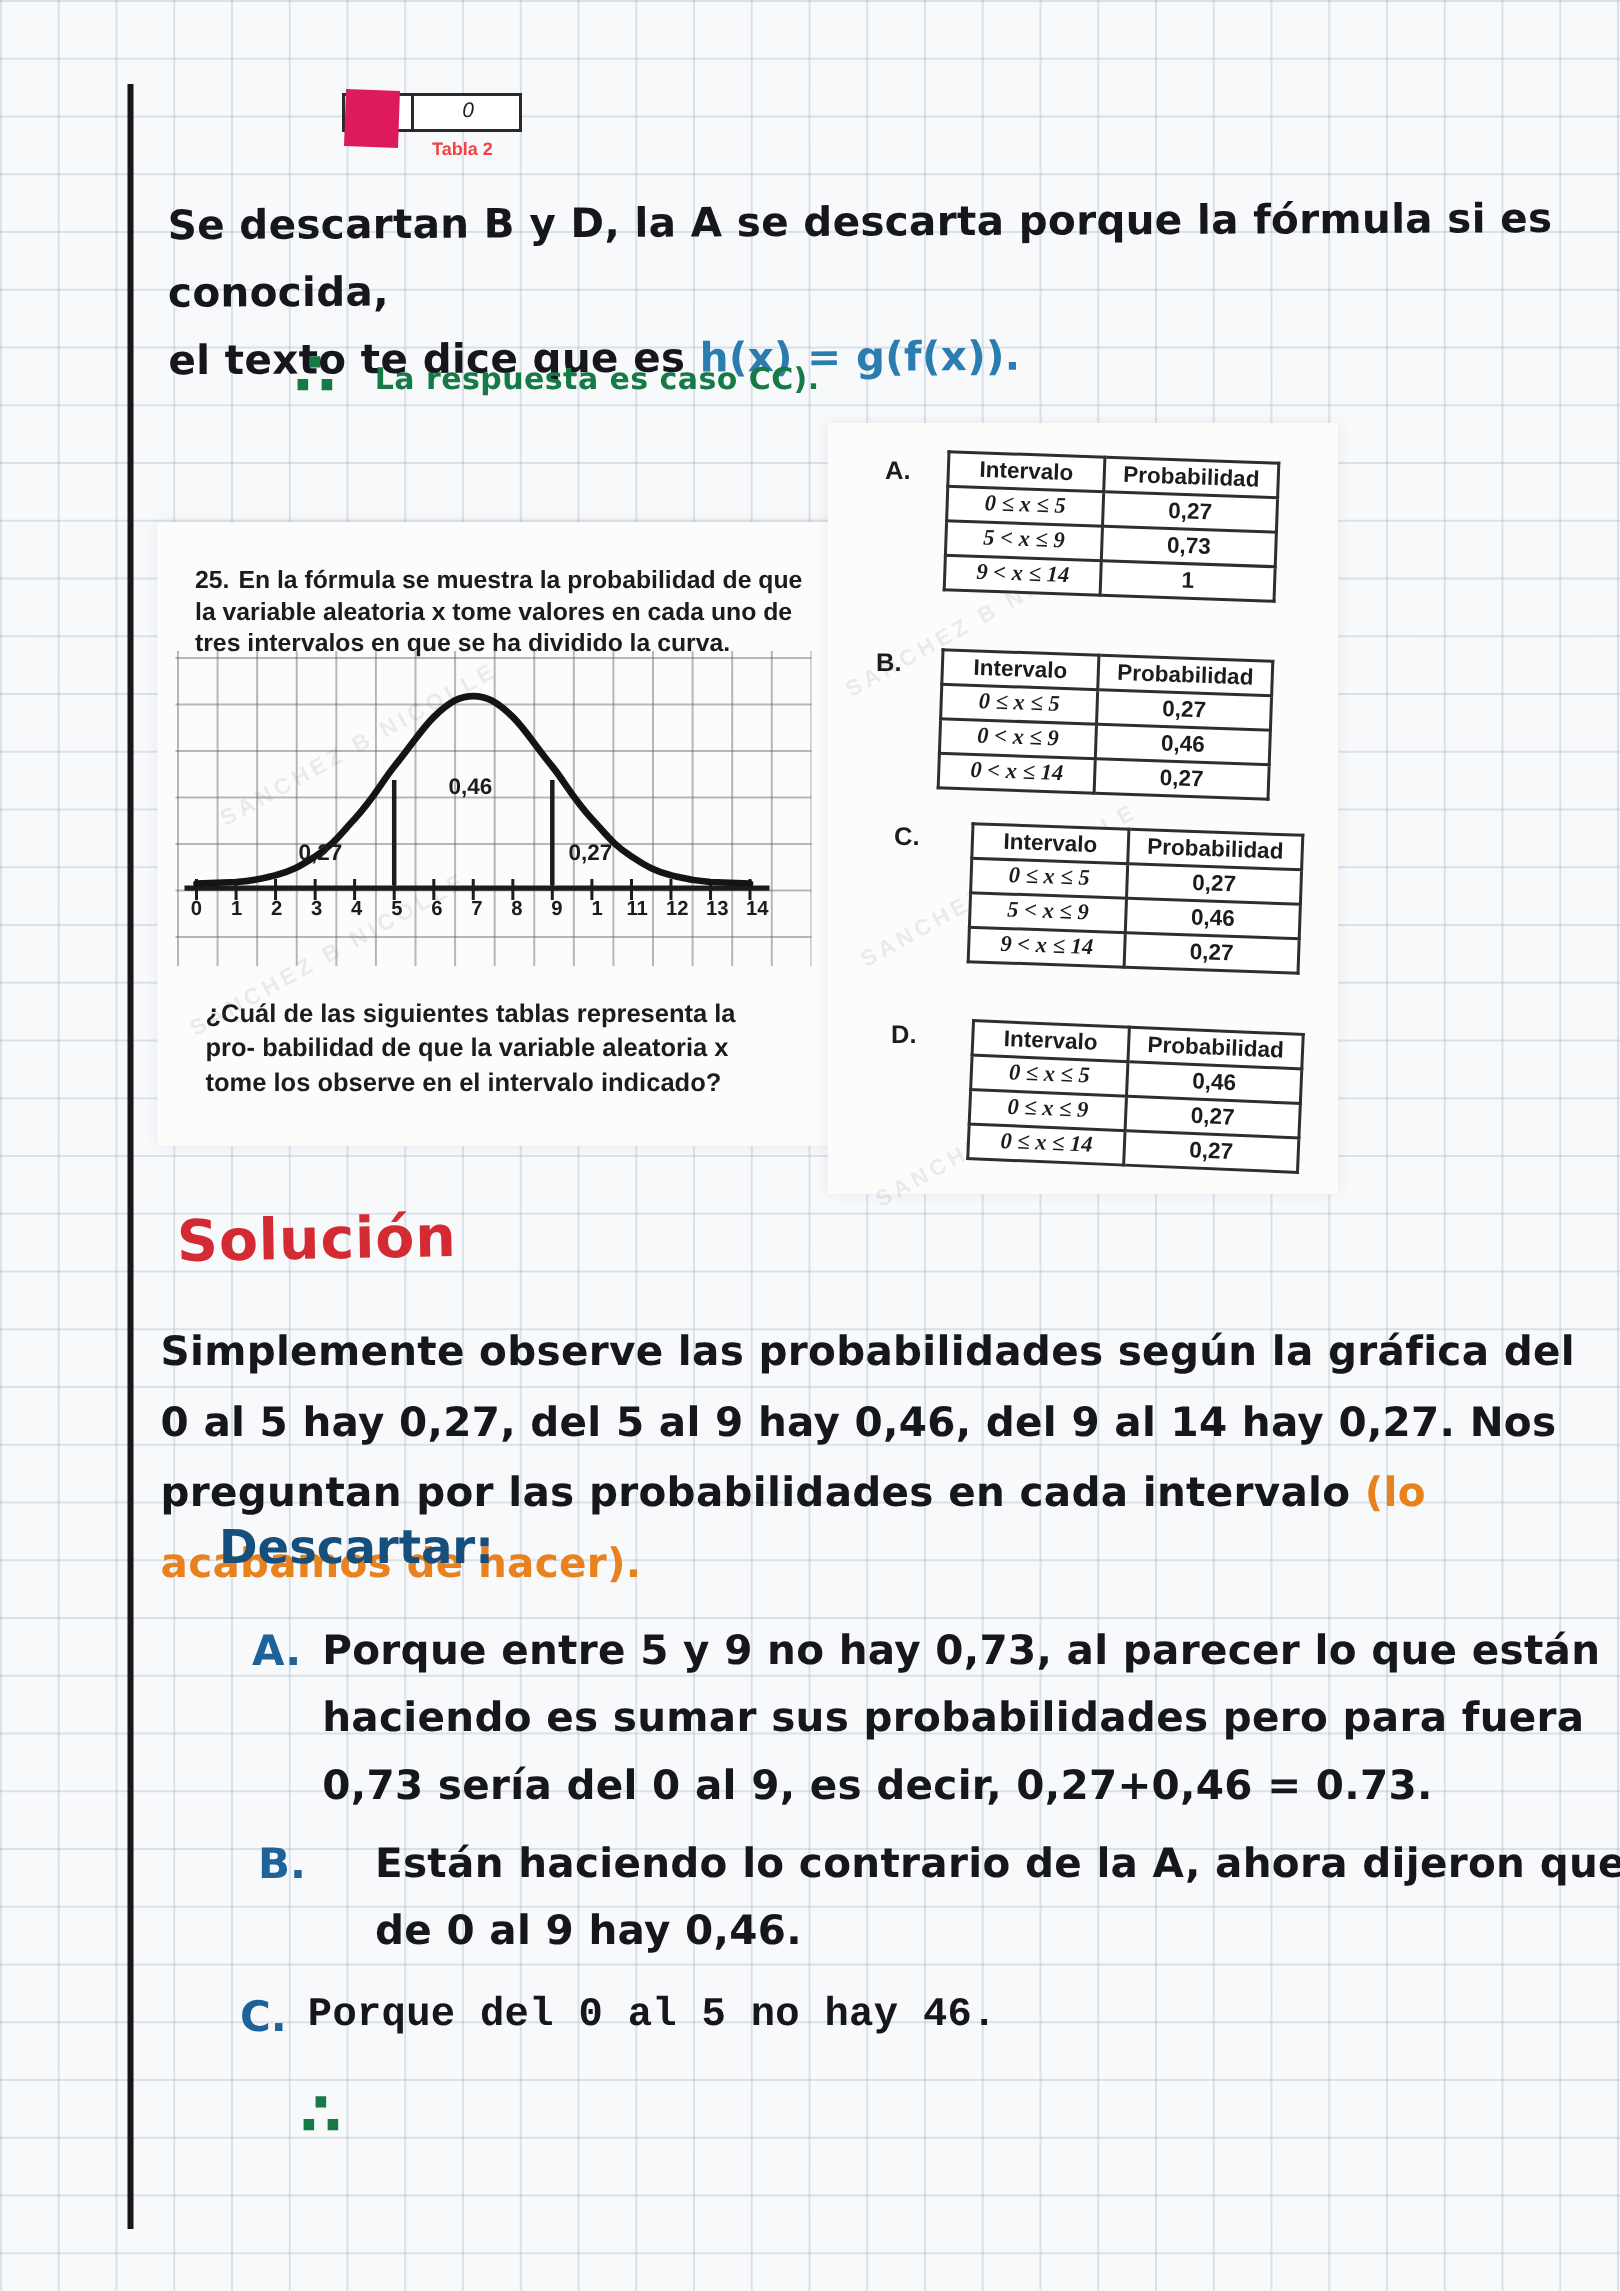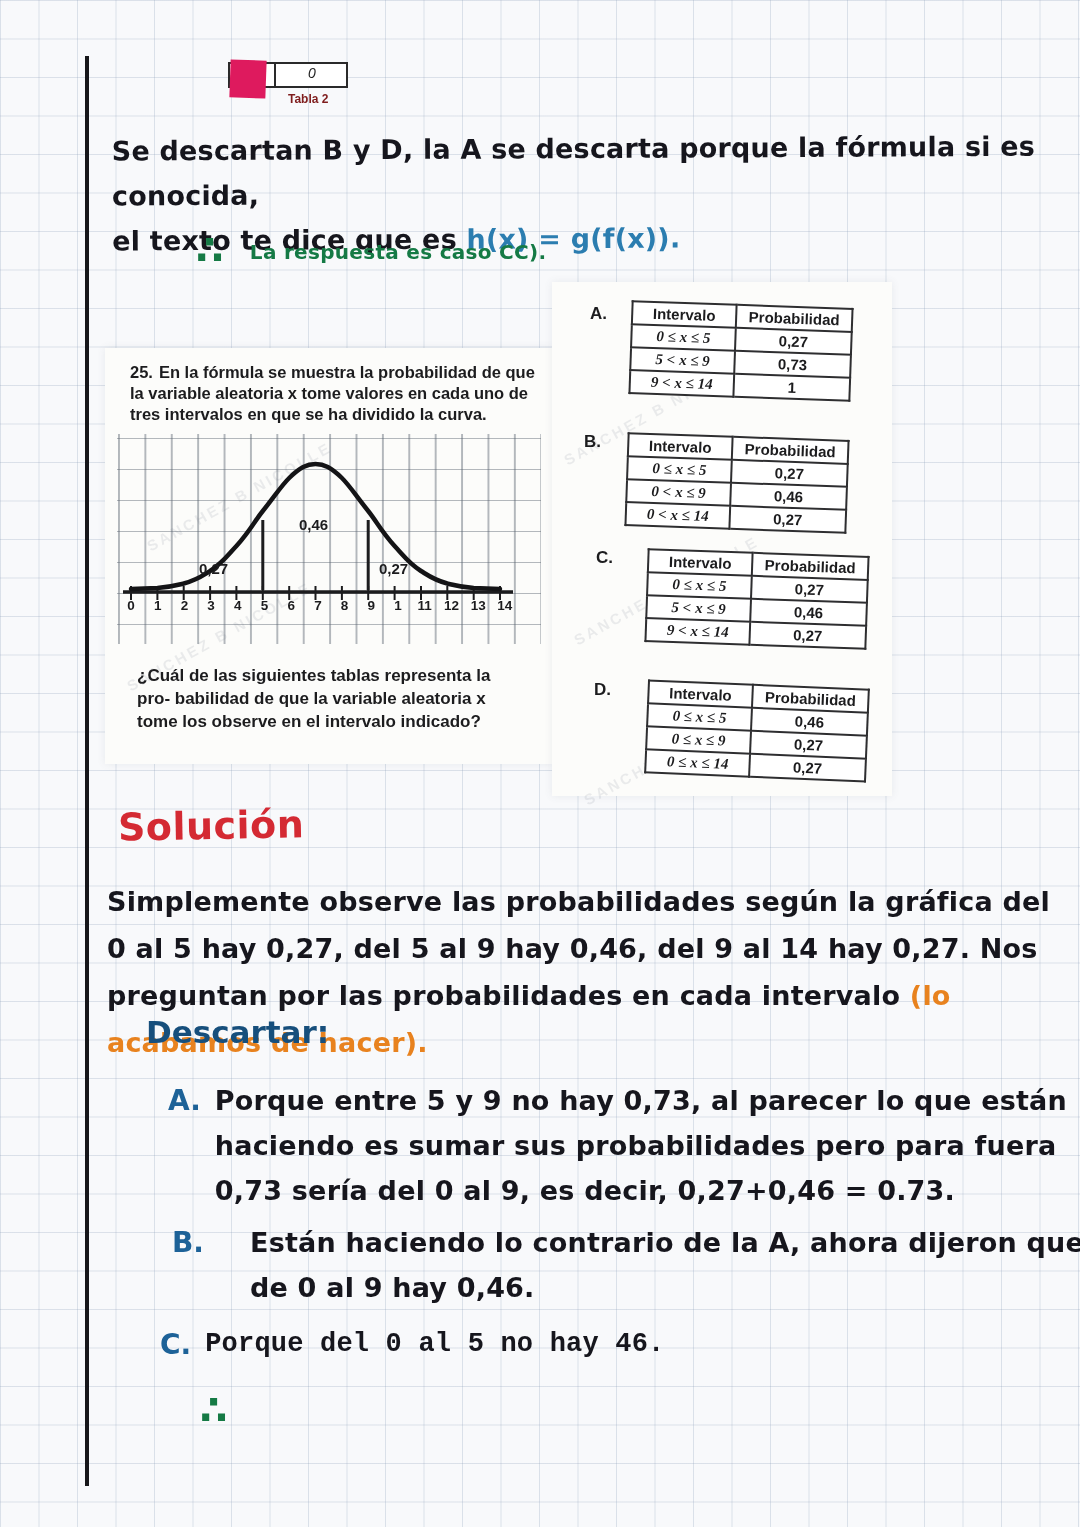--- a/index.html
+++ b/index.html
@@ -15,39 +15,39 @@
     background-size:38.5px 38.5px;
   }
 
   .margin-line { position:absolute; left:85px; top:56px; width:4px; height:1430px; background:#17171a; }
 
   
   .frag-box { position:absolute; left:228px; top:62px; width:120px; height:26px; border:2px solid #2a2a2a; background:#fff; }
   .frag-divider { position:absolute; left:44px; top:0; width:2px; height:100%; background:#2a2a2a; }
   .frag-zero { position:absolute; left:46px; top:1px; width:72px; text-align:center; font-size:14px; font-style:italic; color:#222; }
   .frag-pink { position:absolute; left:0px; top:-4px; width:36px; height:38px; background:#de1a5e; transform:rotate(2deg); }
-  .frag-caption { position:absolute; left:58px; top:28px; font-size:12px; font-weight:700; color:#7f1d1d; white-space:nowrap; }
+  .frag-caption { position:absolute; left:58px; top:28px; font-size:12px; font-weight:700; color:#ef4444; white-space:nowrap; }
 
   
   .hw { font-family:"DejaVu Sans", sans-serif; font-weight:700; color:#16161d; }
   .note1 { position:absolute; left:112px; top:126px; width:950px; font-size:27px; line-height:45px; transform:rotate(-.3deg); letter-spacing:.2px; }
   .ink-blue { color:#2b7db0; }
   .concl { position:absolute; display:flex; align-items:flex-start; gap:26px; color:#157a45; }
   .concl1 { left:196px; top:230px; }
   .concl2 { left:200px; top:1390px; }
   .therefore { font-size:40px; line-height:40px; font-weight:700; }
   .concl-text { font-size:20px; line-height:44px; letter-spacing:.3px; }
 
   
   .patch { position:absolute; background:#fcfcfa; box-shadow:0 0 8px rgba(80,90,110,.10); }
   .patch-left  { left:105px; top:348px; width:448px; height:416px; }
   .patch-right { left:552px; top:282px; width:340px; height:514px; }
 
   .print { font-family:"Liberation Sans", sans-serif; color:#1c1c1e; }
-  .statement { position:absolute; left:25px; top:14px; width:410px; font-size:16.5px; line-height:21px; font-weight:700; }
+  .statement { position:absolute; left:25px; top:29px; width:410px; font-size:16.5px; line-height:21px; font-weight:700; }
   .stmt-num { float:left; margin-right:6px; font-weight:700; }
   .question  { position:absolute; left:32px; top:316px; width:390px; font-size:17px; line-height:23px; font-weight:700; }
 
   
   .graph { position:absolute; left:12px; top:86px; width:424px; height:222px; }
   .graph-grid {
     position:absolute; left:0; top:0; width:424px; height:210px;
     background-image:
       linear-gradient(to right, rgba(90,100,112,.45) 1.5px, transparent 1.5px),
       linear-gradient(to bottom, rgba(90,100,112,.45) 1.5px, transparent 1.5px);

